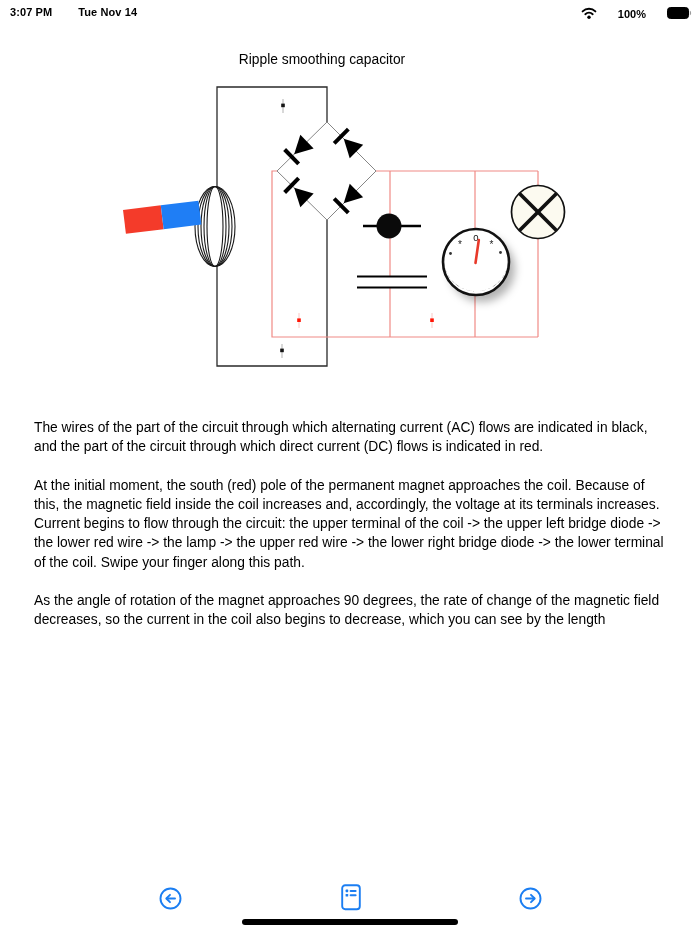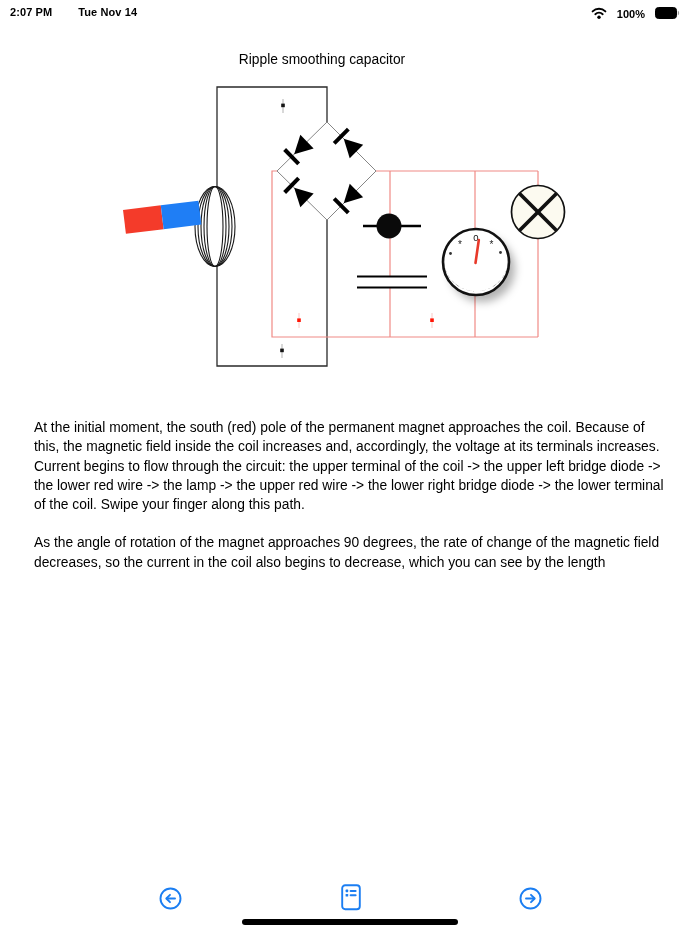--- a/index.html
+++ b/index.html
@@ -5,42 +5,42 @@
   html,body{margin:0;padding:0;}
   body{
     width:700px;height:934px;position:relative;background:#fff;overflow:hidden;
     font-family:"Liberation Sans",sans-serif;color:#000;
     -webkit-font-smoothing:antialiased;
   }
   
   .statusbar{position:absolute;left:0;top:0;width:700px;height:24px;}
   .sb-left{position:absolute;left:10px;top:6px;font-size:11px;font-weight:600;letter-spacing:.1px;}
   .sb-left .date{margin-left:26px;}
-  .sb-right{position:absolute;right:20px;top:5px;display:flex;align-items:center;gap:10px;}
+  .sb-right{position:absolute;right:8px;top:5px;display:flex;align-items:center;gap:21px;}
   .sb-right .pct{font-size:11px;font-weight:600;}
   
   .page-title{position:absolute;left:0;top:52px;width:644px;text-align:center;font-size:13.8px;}
   
   .diagram{position:absolute;left:0;top:80px;}
   
   .content{position:absolute;left:34px;top:418px;width:632px;height:435px;overflow:hidden;}
   .content p{margin:0 0 19px 0;font-size:13.8px;line-height:19.3px;}
   
   .toolbar{position:absolute;left:0;top:884px;width:700px;height:34px;}
   .tb-btn{position:absolute;width:26px;height:28px;display:flex;align-items:center;justify-content:center;cursor:pointer;background:none;border:none;padding:0;}
   .tb-back{left:157px;top:2px;}
   .tb-contents{left:338px;top:1px;}
   .tb-fwd{left:517px;top:2px;}
   .home-indicator{position:absolute;left:242px;top:919px;width:216px;height:5.5px;border-radius:3px;background:#000;}
 </style>
 </head>
 <body>
 
 <div class="statusbar">
-  <div class="sb-left"><span>2:07 PM</span><span class="date">Tue Nov 14</span></div>
+  <div class="sb-left"><span>3:07 PM</span><span class="date">Tue Nov 14</span></div>
   <div class="sb-right">
     <span>
       <svg width="16" height="12" viewBox="0 0 16 12">
         <path d="M1.6,4.4 A9.2,9.2 0 0 1 14.4,4.4" fill="none" stroke="#000" stroke-width="1.9" stroke-linecap="round"></path>
         <path d="M4.3,7.2 A5.5,5.5 0 0 1 11.7,7.2" fill="none" stroke="#000" stroke-width="1.9" stroke-linecap="round"></path>
         <circle cx="8" cy="10.2" r="1.7" fill="#000"></circle>
       </svg>
     </span>
     <span class="pct">100%</span>
     <span>
@@ -162,20 +162,21 @@
   </g>
 
   <g>
     <circle cx="538" cy="212" r="26.5" stroke="#111" stroke-width="1.7" fill="#fcfaf0"></circle>
     <line x1="519.5" y1="193.5" x2="556.5" y2="230.5" stroke="#111" stroke-width="3.8"></line>
     <line x1="556.5" y1="193.5" x2="519.5" y2="230.5" stroke="#111" stroke-width="3.8"></line>
   </g>
 </svg>
 
 <div class="content">
+  <p>The wires of the part of the circuit through which alternating current (AC) flows are indicated in black, and the part of the circuit through which direct current (DC) flows is indicated in red.</p>
   <p>At the initial moment, the south (red) pole of the permanent magnet approaches the coil. Because of this, the magnetic field inside the coil increases and, accordingly, the voltage at its terminals increases. Current begins to flow through the circuit: the upper terminal of the coil -&gt; the upper left bridge diode -&gt; the lower red wire -&gt; the lamp -&gt; the upper red wire -&gt; the lower right bridge diode -&gt; the lower terminal of the coil. Swipe your finger along this path.</p>
   <p>As the angle of rotation of the magnet approaches 90 degrees, the rate of change of the magnetic field decreases, so the current in the coil also begins to decrease, which you can see by the length</p>
 </div>
 
 <div class="toolbar">
   <button class="tb-btn tb-back">
     <span>
       <svg width="23" height="23" viewBox="0 0 23 23">
         <g fill="none" stroke-width="1.9" stroke-linecap="round" stroke-linejoin="round" stroke="#1b7ef2">
           <circle cx="11.5" cy="11.5" r="10"></circle>

